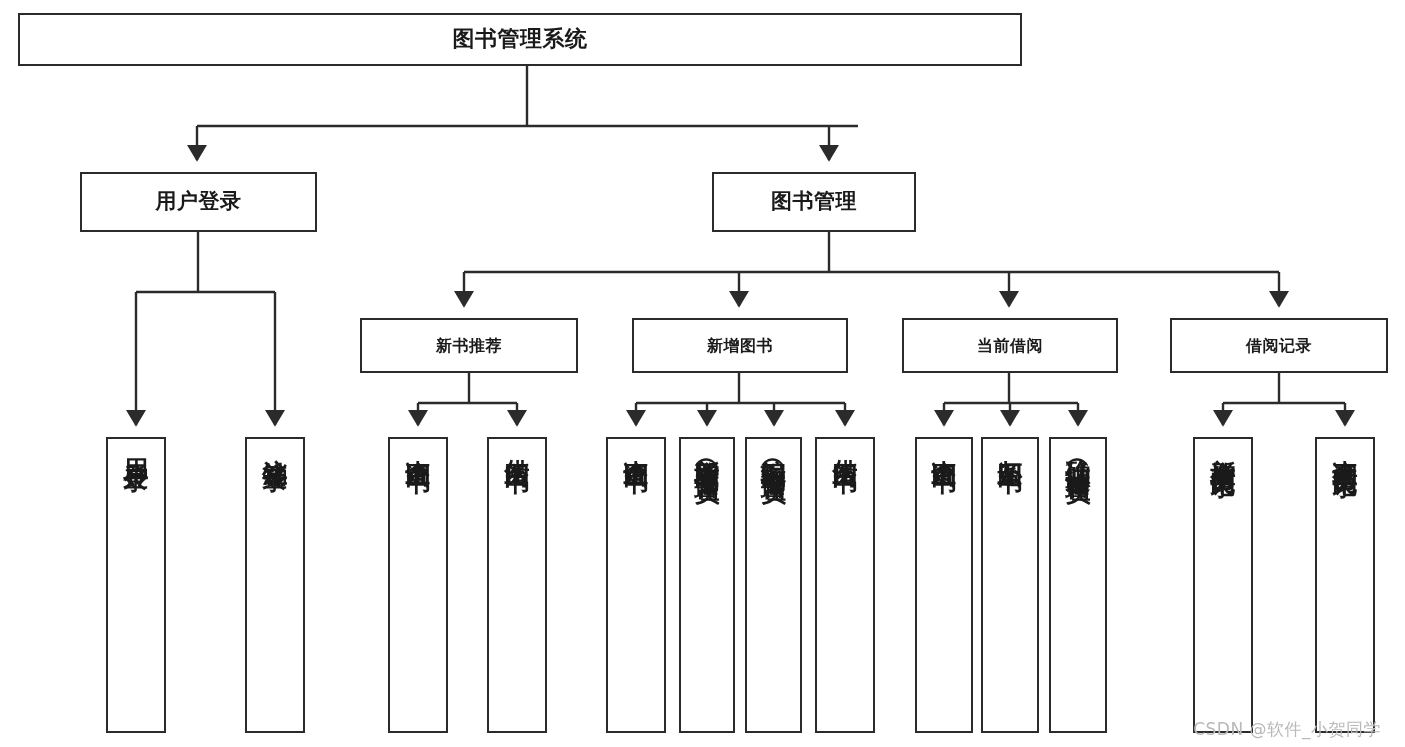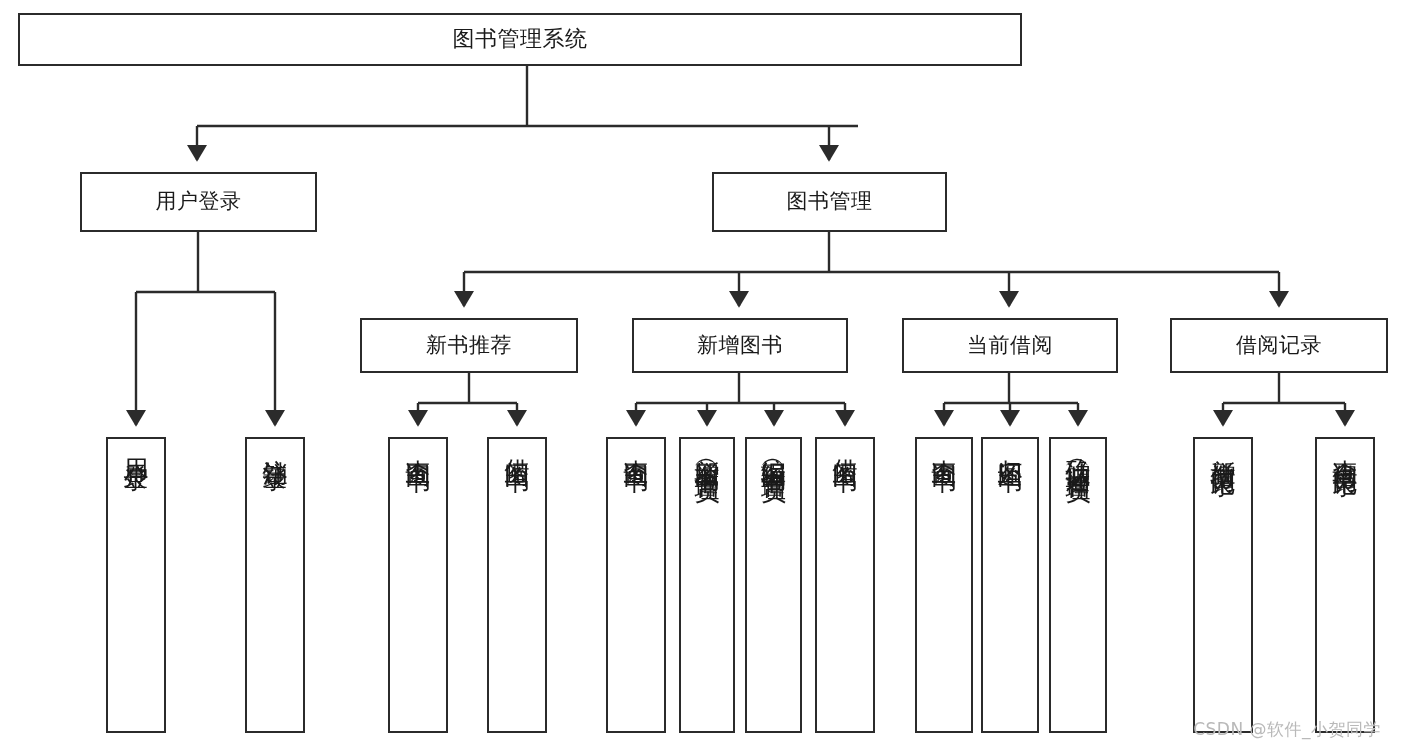--- a/index.html
+++ b/index.html
@@ -33,40 +33,41 @@
     display: flex;
     align-items: center;
     justify-content: center;
     color: #1a1a1a;
   }
   .node-label {
     display: block;
     text-align: center;
     line-height: 1.22;
     letter-spacing: 0.5px;
+    font-weight: bold;
   }
   .node.horiz .node-label {
     font-size: 21px;
   }
   .node.vert {
     align-items: flex-start;
     justify-content: center;
     padding-top: 0px;
   }
   .node.vert .node-label {
     writing-mode: vertical-rl;
     text-orientation: upright;
     font-size: 25px;
     letter-spacing: 3px;
     line-height: 1.0;
     white-space: nowrap;
   }
   .node.lvl1 .node-label { font-size: 22px; }
   .node.lvl2 .node-label { font-size: 21px; }
-  .node.lvl3 .node-label { font-size: 21px; }
+  .node.lvl3 .node-label { font-size: 16px; }
 
   #watermark {
     position: absolute;
     right: 24px;
     bottom: 6px;
     font-size: 17px;
     color: #b9b9b9;
     letter-spacing: 0.5px;
     white-space: nowrap;
     pointer-events: none;
@@ -128,21 +129,21 @@
     </g>
   </svg>
 
   <div class="node horiz lvl1" style="left:18px; top:13px; width:1004px; height:53px;">
     <span class="node-label">图书管理系统</span>
   </div>
 
   <div class="node horiz lvl2" style="left:80px; top:172px; width:237px; height:60px;">
     <span class="node-label">用户登录</span>
   </div>
-  <div class="node horiz lvl2" style="left:712px; top:172px; width:235px; height:60px;">
+  <div class="node horiz lvl2" style="left:712px; top:172px; width:204px; height:60px;">
     <span class="node-label">图书管理</span>
   </div>
 
   <div class="node horiz lvl3" style="left:360px; top:318px; width:218px; height:55px;">
     <span class="node-label">新书推荐</span>
   </div>
   <div class="node horiz lvl3" style="left:632px; top:318px; width:216px; height:55px;">
     <span class="node-label">新增图书</span>
   </div>
   <div class="node horiz lvl3" style="left:1170px; top:318px; width:218px; height:55px;">

